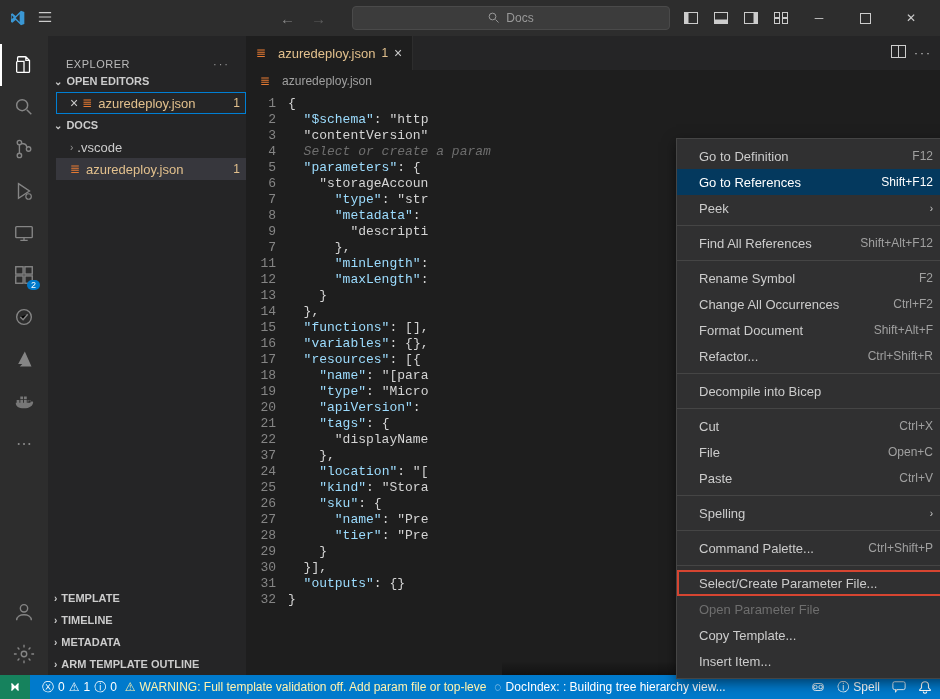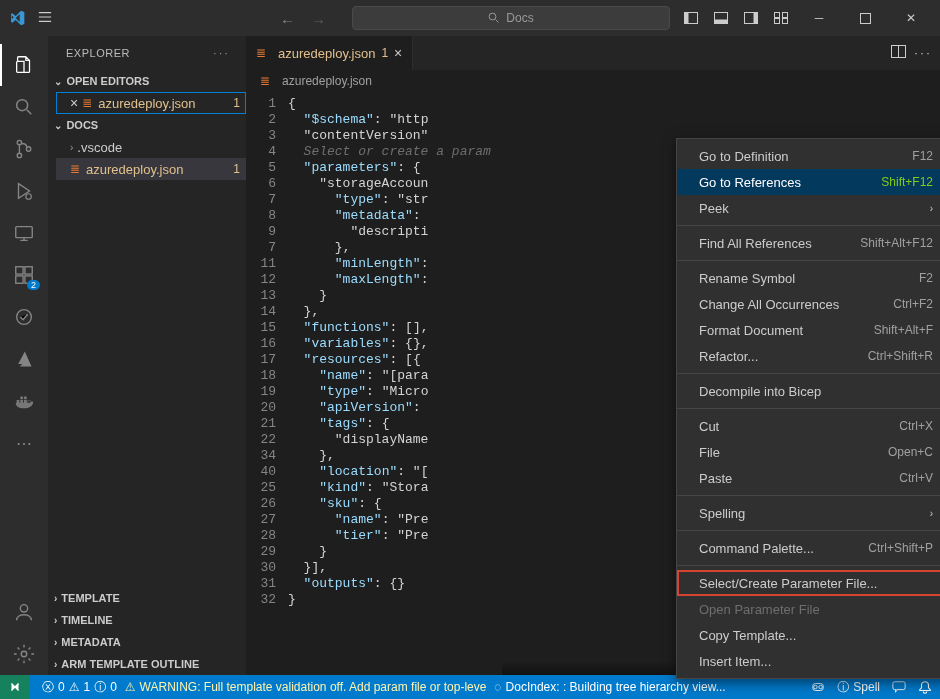--- a/index.html
+++ b/index.html
@@ -71,21 +71,21 @@
   .activity-bottom { margin-top: auto; margin-bottom: 8px; }
 
   
   .sidebar {
     width: 198px;
     background: #252526;
     display: flex;
     flex-direction: column;
   }
   .sidebar-header {
-    height: 34px; display:flex; align-items:center; padding:0 16px 0 18px;
+    height: 34px; display:flex; align-items:flex-end; padding:0 16px 0 18px;
     color:#bbbbbb; font-size:11px; letter-spacing:0.5px;
   }
   .sidebar-header .more { margin-left:auto; color:#999; cursor:pointer; letter-spacing:2px; }
   .section-header {
     height: 22px; display:flex; align-items:center; padding:0 6px;
     color:#cccccc; font-size:11px; font-weight:700; cursor:pointer;
   }
   .section-header .chev { margin-right:4px; font-size:10px; }
   .tree { padding-left: 8px; }
   .tree-row {
@@ -137,21 +137,21 @@
     font-size:13px; color:#cccccc;
   }
   .menu-item {
     height:26px; display:flex; align-items:center; padding:0 22px;
     cursor:pointer; justify-content:space-between;
   }
   .menu-item.hovered { background:#04395e; color:#fff; }
   .menu-item.disabled { color:#6e6e6e; }
   .menu-item.highlighted { outline:2px solid #d64531; outline-offset:-2px; }
   .menu-shortcut { color:#a0a0a0; font-size:12px; }
-  .menu-item.hovered .menu-shortcut { color:#84cc16; }
+  .menu-item.hovered .menu-shortcut { color:#ffffff; }
   .menu-sep { height:1px; background:#454545; margin:4px 0; }
   .submenu-arrow { font-size:10px; color:#ccc; }
 
   
   .status-bar {
     height:24px; background:#007acc; color:#fff; display:flex; align-items:center;
     font-size:12px; padding:0 8px; gap:8px;
   }
   .status-bar .right { margin-left:auto; display:flex; gap:12px; align-items:center;}
   .status-remote { background:#16825d; padding:0 8px; height:100%; display:flex; align-items:center; margin-left:-8px; margin-right: 4px; }
@@ -405,22 +405,22 @@
             <div>13</div>
             <div>14</div>
             <div>15</div>
             <div>16</div>
             <div>17</div>
             <div>18</div>
             <div>19</div>
             <div>20</div>
             <div>21</div>
             <div>22</div>
-            <div>34</div>
-            <div>40</div>
+            <div>37</div>
+            <div>24</div>
             <div>25</div>
             <div>26</div>
             <div>27</div>
             <div>28</div>
             <div>29</div>
             <div>30</div>
             <div>31</div>
             <div>32</div>
           </div>
         <div class="code" id="code"><div class="row"><span class="punc">{</span></div><div class="row">  <span class="key">"$schema"</span><span class="punc">:</span> "http</div><div class="row">  "contentVersion"</div><div class="row"><span class="hint">  Select or create a param</span></div><div class="row">  <span class="key">"parameters"</span><span class="punc">:</span> <span class="punc">{</span></div><div class="row">    "storageAccoun</div><div class="row">      <span class="key">"type"</span><span class="punc">:</span> "str</div><div class="row">      <span class="key">"metadata"</span><span class="punc">:</span> </div><div class="row">        "descripti</div><div class="row">      <span class="punc">}</span><span class="punc">,</span></div><div class="row">      <span class="key">"minLength"</span><span class="punc">:</span></div><div class="row">      <span class="key">"maxLength"</span><span class="punc">:</span></div><div class="row">    <span class="punc">}</span></div><div class="row">  <span class="punc">}</span><span class="punc">,</span></div><div class="row">  <span class="key">"functions"</span><span class="punc">:</span> <span class="punc">[</span><span class="punc">]</span><span class="punc">,</span></div><div class="row">  <span class="key">"variables"</span><span class="punc">:</span> <span class="punc">{</span><span class="punc">}</span><span class="punc">,</span></div><div class="row">  <span class="key">"resources"</span><span class="punc">:</span> <span class="punc">[</span><span class="punc">{</span></div><div class="row">    <span class="key">"name"</span><span class="punc">:</span> "<span class="punc">[</span>para</div><div class="row">    <span class="key">"type"</span><span class="punc">:</span> "Micro</div><div class="row">    <span class="key">"apiVersion"</span><span class="punc">:</span> </div><div class="row">    <span class="key">"tags"</span><span class="punc">:</span> <span class="punc">{</span></div><div class="row">      "displayName</div><div class="row">    <span class="punc">}</span><span class="punc">,</span></div><div class="row">    <span class="key">"location"</span><span class="punc">:</span> "<span class="punc">[</span></div><div class="row">    <span class="key">"kind"</span><span class="punc">:</span> "Stora</div><div class="row">    <span class="key">"sku"</span><span class="punc">:</span> <span class="punc">{</span></div><div class="row">      <span class="key">"name"</span><span class="punc">:</span> "Pre</div><div class="row">      <span class="key">"tier"</span><span class="punc">:</span> "Pre</div><div class="row">    <span class="punc">}</span></div><div class="row">  <span class="punc">}</span><span class="punc">]</span><span class="punc">,</span></div><div class="row">  <span class="key">"outputs"</span><span class="punc">:</span> <span class="punc">{</span><span class="punc">}</span></div><div class="row"><span class="punc">}</span></div></div>

